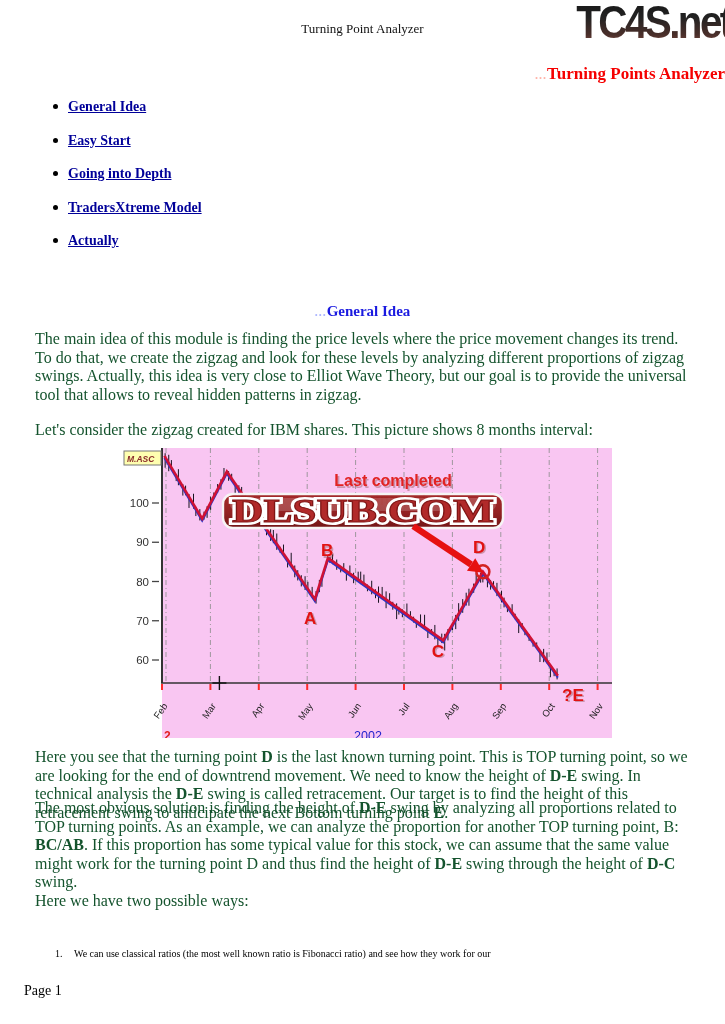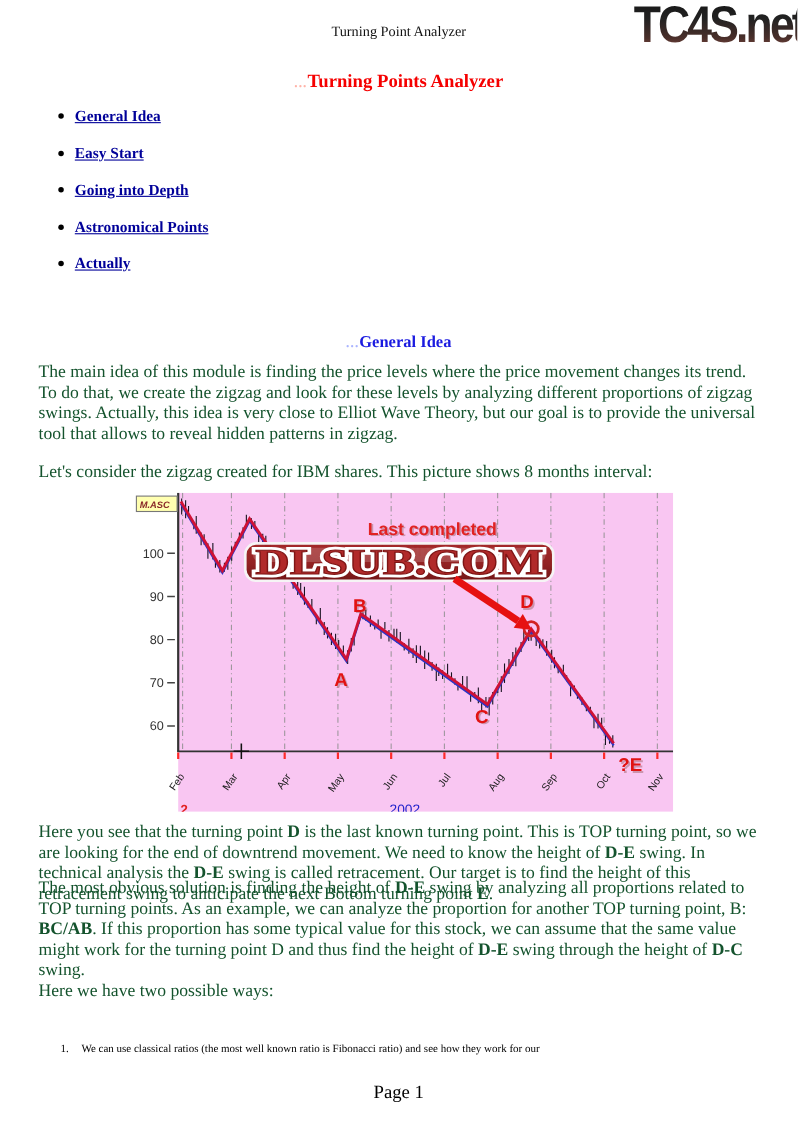--- a/index.html
+++ b/index.html
@@ -9,21 +9,21 @@
   .doc-header{position:absolute;top:21px;left:0;right:0;text-align:center;
               font-size:13px;color:#111;}
 
   .tc4s{position:absolute;top:-6px;right:-6px;
         font-family:"Liberation Sans",sans-serif;font-weight:bold;font-size:47px;
         letter-spacing:-3px;transform:scaleX(.86);transform-origin:100% 0;
         color:#3c2a26;
         background:linear-gradient(180deg,#131313 0%,#222 42%,#4a2f2a 74%,#96564b 100%);
         -webkit-background-clip:text;background-clip:text;-webkit-text-fill-color:transparent;}
 
-  .main-title{position:absolute;top:64px;left:0;right:0;text-align:center;
+  .main-title{position:absolute;top:64px;left:0;right:0;text-align:right;
               font-size:17px;font-weight:bold;color:#f50000;}
   .prefix-dots{font-size:12px;letter-spacing:1px;font-weight:bold;}
   .main-title .prefix-dots{color:#ffb3a8;}
 
   .toc{position:absolute;top:97px;left:53px;list-style:none;margin:0;padding:0;}
   .toc li{margin-bottom:13.6px;height:20px;font-size:14px;font-weight:bold;line-height:20px;}
   .toc .dot{display:inline-block;width:5px;height:5px;background:#000;border-radius:50%;
             vertical-align:2px;margin-right:10px;}
   .toc a{color:#000099;text-decoration:underline;cursor:pointer;}
 
@@ -37,21 +37,21 @@
   #p2{top:421px;}
   #p3{top:748px;}
   #p4{top:799px;}
 
   .olist{position:absolute;left:35px;top:945px;width:662px;font-size:10px;line-height:18.6px;}
   .olist .num{display:inline-block;width:19px;margin-left:20px;}
 
   .chart{position:absolute;left:113px;top:448px;width:499px;height:290px;}
   .chart svg{display:block;}
 
-  .footer-page{position:absolute;top:983px;left:0;right:0;text-align:center;font-size:17px;}
+  .footer-page{position:absolute;top:983px;left:0;right:0;font-size:14px;padding-left:24px;}
 
   .tx-logo{position:absolute;left:430px;top:975px;
            font-family:"Liberation Sans",sans-serif;font-weight:bold;font-size:30px;
            letter-spacing:0.5px;color:#c7545c;
            -webkit-text-stroke:1.2px #7c2228;
            text-shadow:2px 2px 0 #fff,-2px -2px 0 #fff,2px -2px 0 #fff,-2px 2px 0 #fff,
                        0 2px 0 #fff,0 -2px 0 #fff,2px 0 0 #fff,-2px 0 0 #fff,
                        4px 4px 4px rgba(60,20,20,.45);}
 </style>
 </head>
@@ -62,21 +62,21 @@
   <div class="doc-header">Turning Point Analyzer</div>
 
   <div class="tc4s">TC4S.net</div>
 
   <div class="main-title"><span class="prefix-dots">...</span><span>Turning Points Analyzer</span></div>
 
   <ul class="toc" id="toc">
       <li><span class="dot"></span><a>General Idea</a></li>
       <li><span class="dot"></span><a>Easy Start</a></li>
       <li><span class="dot"></span><a>Going into Depth</a></li>
-      <li><span class="dot"></span><a>Astronomical Points</a></li>
+      <li><span class="dot"></span><a>TradersXtreme Model</a></li>
       <li><span class="dot"></span><a>Actually</a></li>
     </ul>
 
   <div class="section-head"><span class="prefix-dots">...</span><span>General Idea</span></div>
 
   <div class="para" id="p1">The main idea of this module is finding the price levels where the price movement changes its trend. To do that, we create the zigzag and look for these levels by analyzing different proportions of zigzag swings. Actually, this idea is very close to Elliot Wave Theory, but our goal is to provide the universal tool that allows to reveal hidden patterns in zigzag.</div>
 
   <div class="para" id="p2">Let's consider the zigzag created for IBM shares. This picture shows 8 months interval:</div>
 
   <div class="chart">

